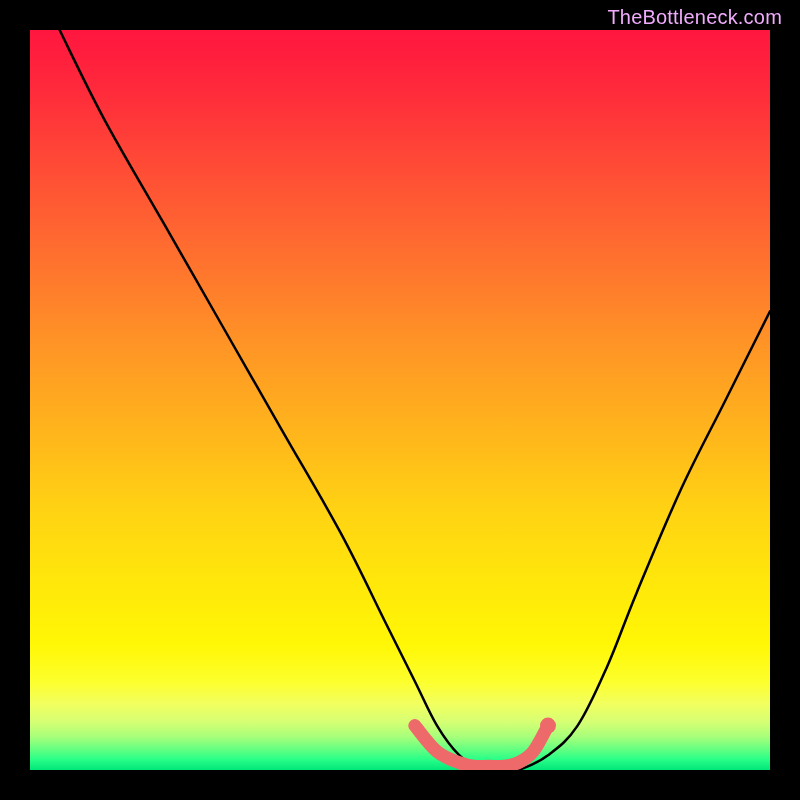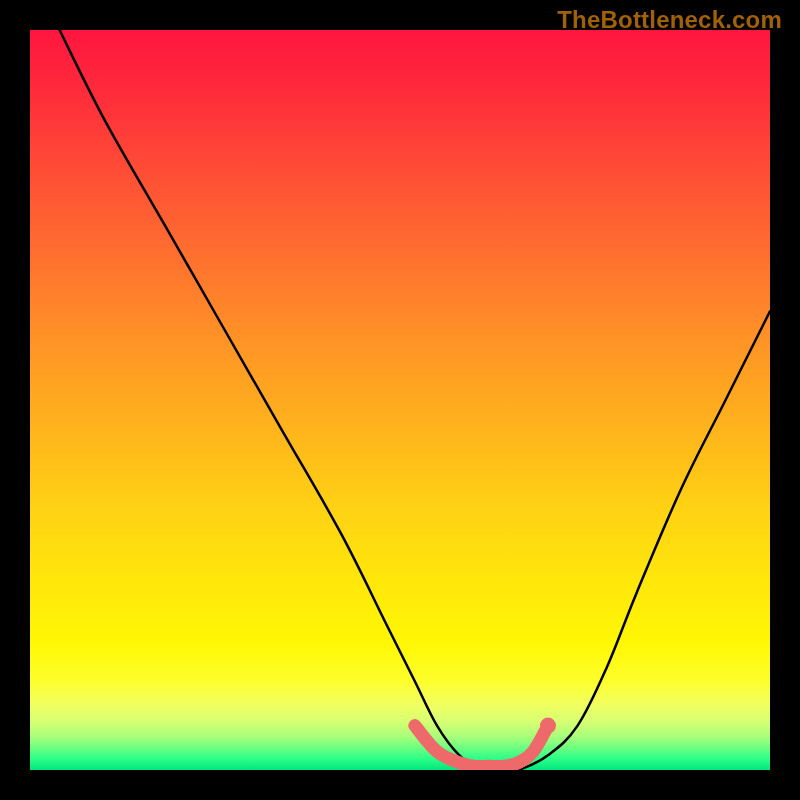--- a/index.html
+++ b/index.html
@@ -41,24 +41,24 @@
       #a7ff7a 95.5%,
       #6dff80 97%,
       #2bff88 98.5%,
       #00e77a 100%
     );
   }
   .watermark {
     position: absolute;
     top: 6px;
     right: 18px;
-    color: #a16207;
-    font-size: 24px;
+    color: #f0abfc;
+    font-size: 20px;
     letter-spacing: 0.2px;
-    font-weight: 700;
+    font-weight: 400;
   }
   svg.curve {
     position: absolute;
     left: 0;
     top: 0;
     width: 740px;
     height: 740px;
   }
 </style>
 </head>

